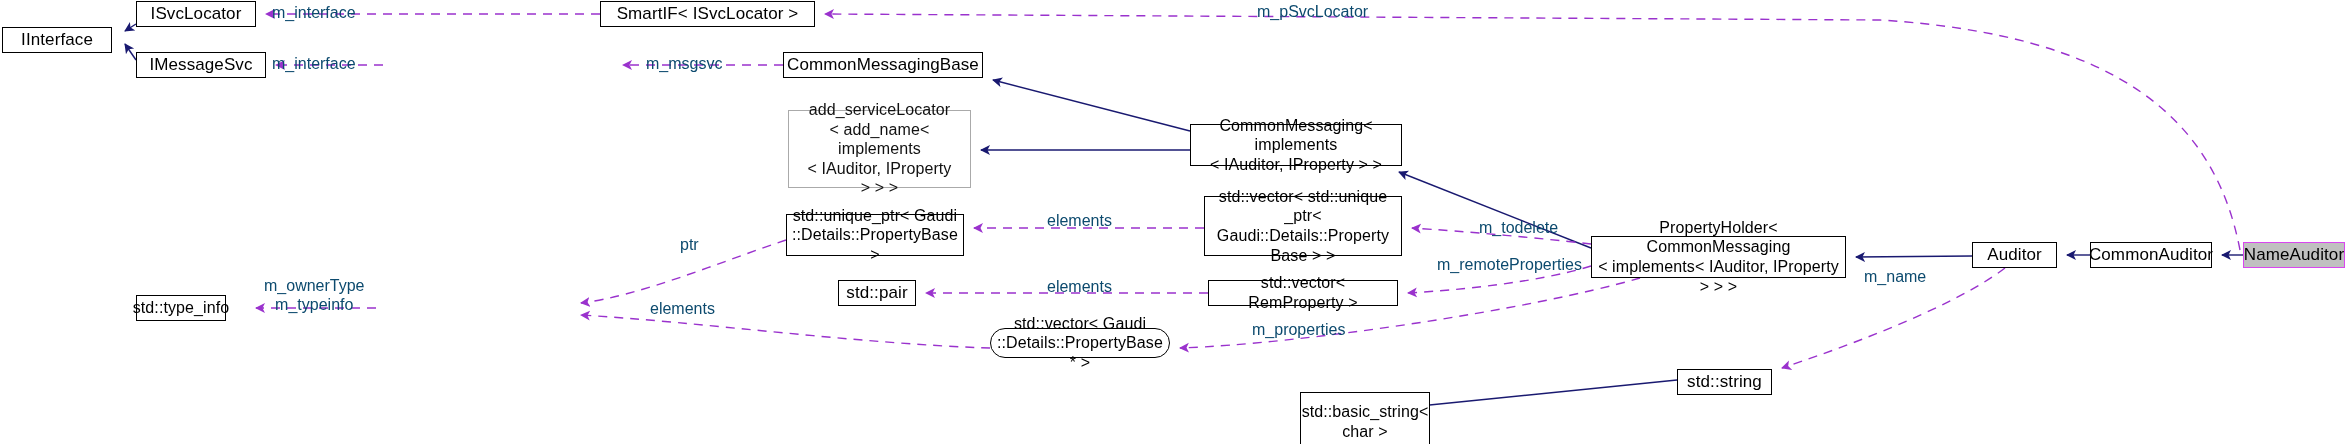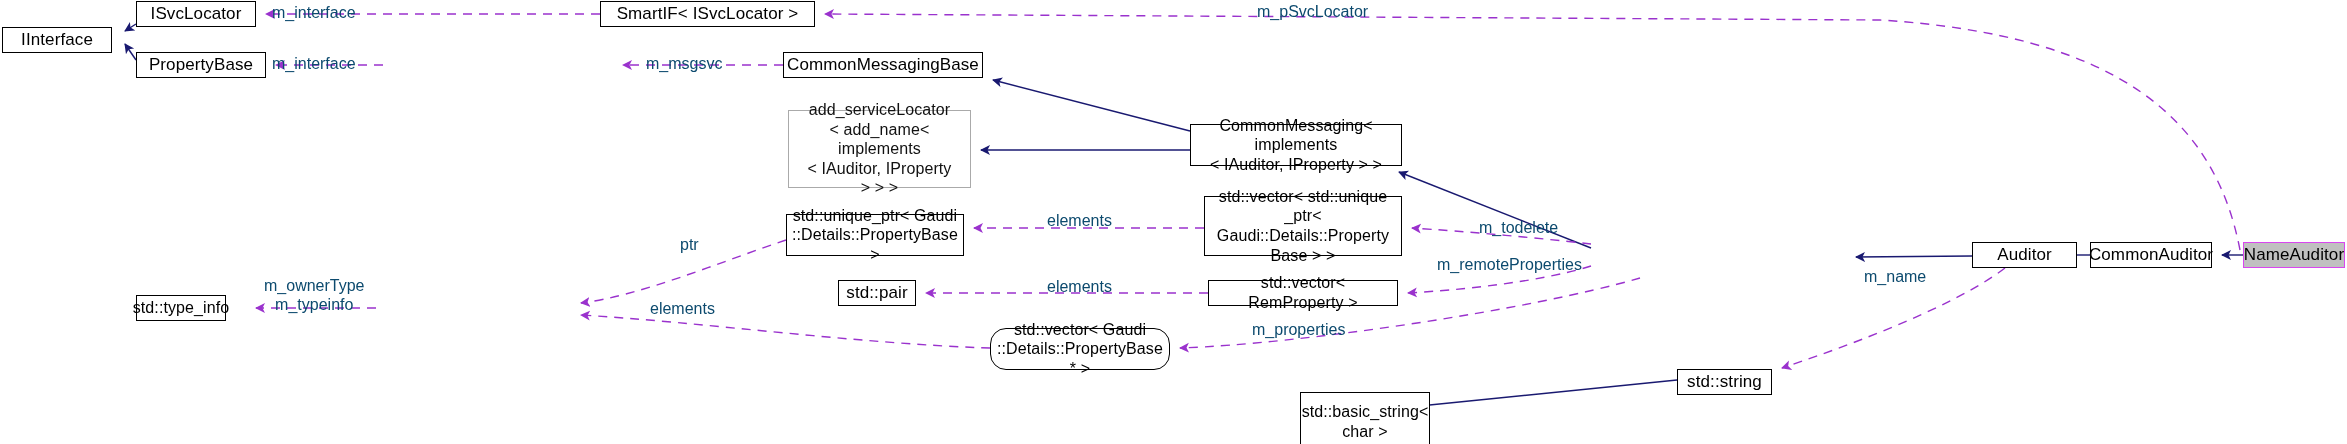--- a/index.html
+++ b/index.html
@@ -120,21 +120,21 @@
       <path d="M1640,278 C1530,310 1300,344 1180,348"></path>
 
       <path d="M2005,268 C1950,310 1830,352 1782,368"></path>
     </g>
   </svg>
 
   <div class="node" style="left:2px;top:19px;width:110px;height:26px;margin-top:8px;">IInterface</div>
 
   <div class="node" style="left:136px;top:1px;width:120px;height:26px;">ISvcLocator</div>
 
-  <div class="node" style="left:136px;top:52px;width:130px;height:26px;">PropertyBase</div>
+  <div class="node" style="left:136px;top:52px;width:130px;height:26px;">IMessageSvc</div>
 
   <div class="node" style="left:600px;top:1px;width:215px;height:26px;">SmartIF&lt; ISvcLocator &gt;</div>
 
 
   <div class="node" style="left:783px;top:52px;width:200px;height:26px;">CommonMessagingBase</div>
 
   <div class="node faded" style="left:788px;top:110px;width:183px;height:78px;font-size:16px;">add_serviceLocator
 &lt; add_name&lt; implements
 &lt; IAuditor, IProperty
 &gt; &gt; &gt;</div>
@@ -149,30 +149,32 @@
 _ptr&lt; Gaudi::Details::Property
 Base &gt; &gt;</div>
 
   <div class="node" style="left:838px;top:280px;width:78px;height:26px;">std::pair</div>
 
   <div class="node" style="left:1208px;top:280px;width:190px;height:26px;font-size:16px;">std::vector&lt; RemProperty &gt;</div>
 
   <div class="node" style="left:136px;top:295px;width:90px;height:26px;font-size:16px;">std::type_info</div>
 
 
-  <div class="node" style="left:990px;top:328px;width:180px;height:42px;font-size:16px;border-radius:16px;">std::vector&lt; Gaudi
+  <div class="node" style="left:990px;top:328px;width:180px;height:30px;font-size:16px;border-radius:16px;">std::vector&lt; Gaudi
 ::Details::PropertyBase * &gt;</div>
 
   <div class="node" style="left:1300px;top:392px;width:130px;height:60px;font-size:16px;">std::basic_string&lt;
 char &gt;</div>
 
   <div class="node" style="left:1677px;top:369px;width:95px;height:26px;">std::string</div>
 
-
-  <div class="node" style="left:1972px;top:242px;width:105px;height:26px;">Auditor</div>
+  <div class="node" style="left:1591px;top:236px;width:255px;height:42px;font-size:16px;">PropertyHolder&lt; CommonMessaging
+&lt; implements&lt; IAuditor, IProperty &gt; &gt; &gt;</div>
+
+  <div class="node" style="left:1972px;top:242px;width:85px;height:26px;">Auditor</div>
 
   <div class="node" style="left:2090px;top:242px;width:122px;height:26px;">CommonAuditor</div>
 
   <div class="node current" style="left:2243px;top:242px;width:102px;height:26px;">NameAuditor</div>
 
   <div class="edge-label" style="left:272px;top:3px;">m_interface</div>
 
   <div class="edge-label" style="left:272px;top:54px;">m_interface</div>
 
   <div class="edge-label" style="left:646px;top:54px;">m_msgsvc</div>

